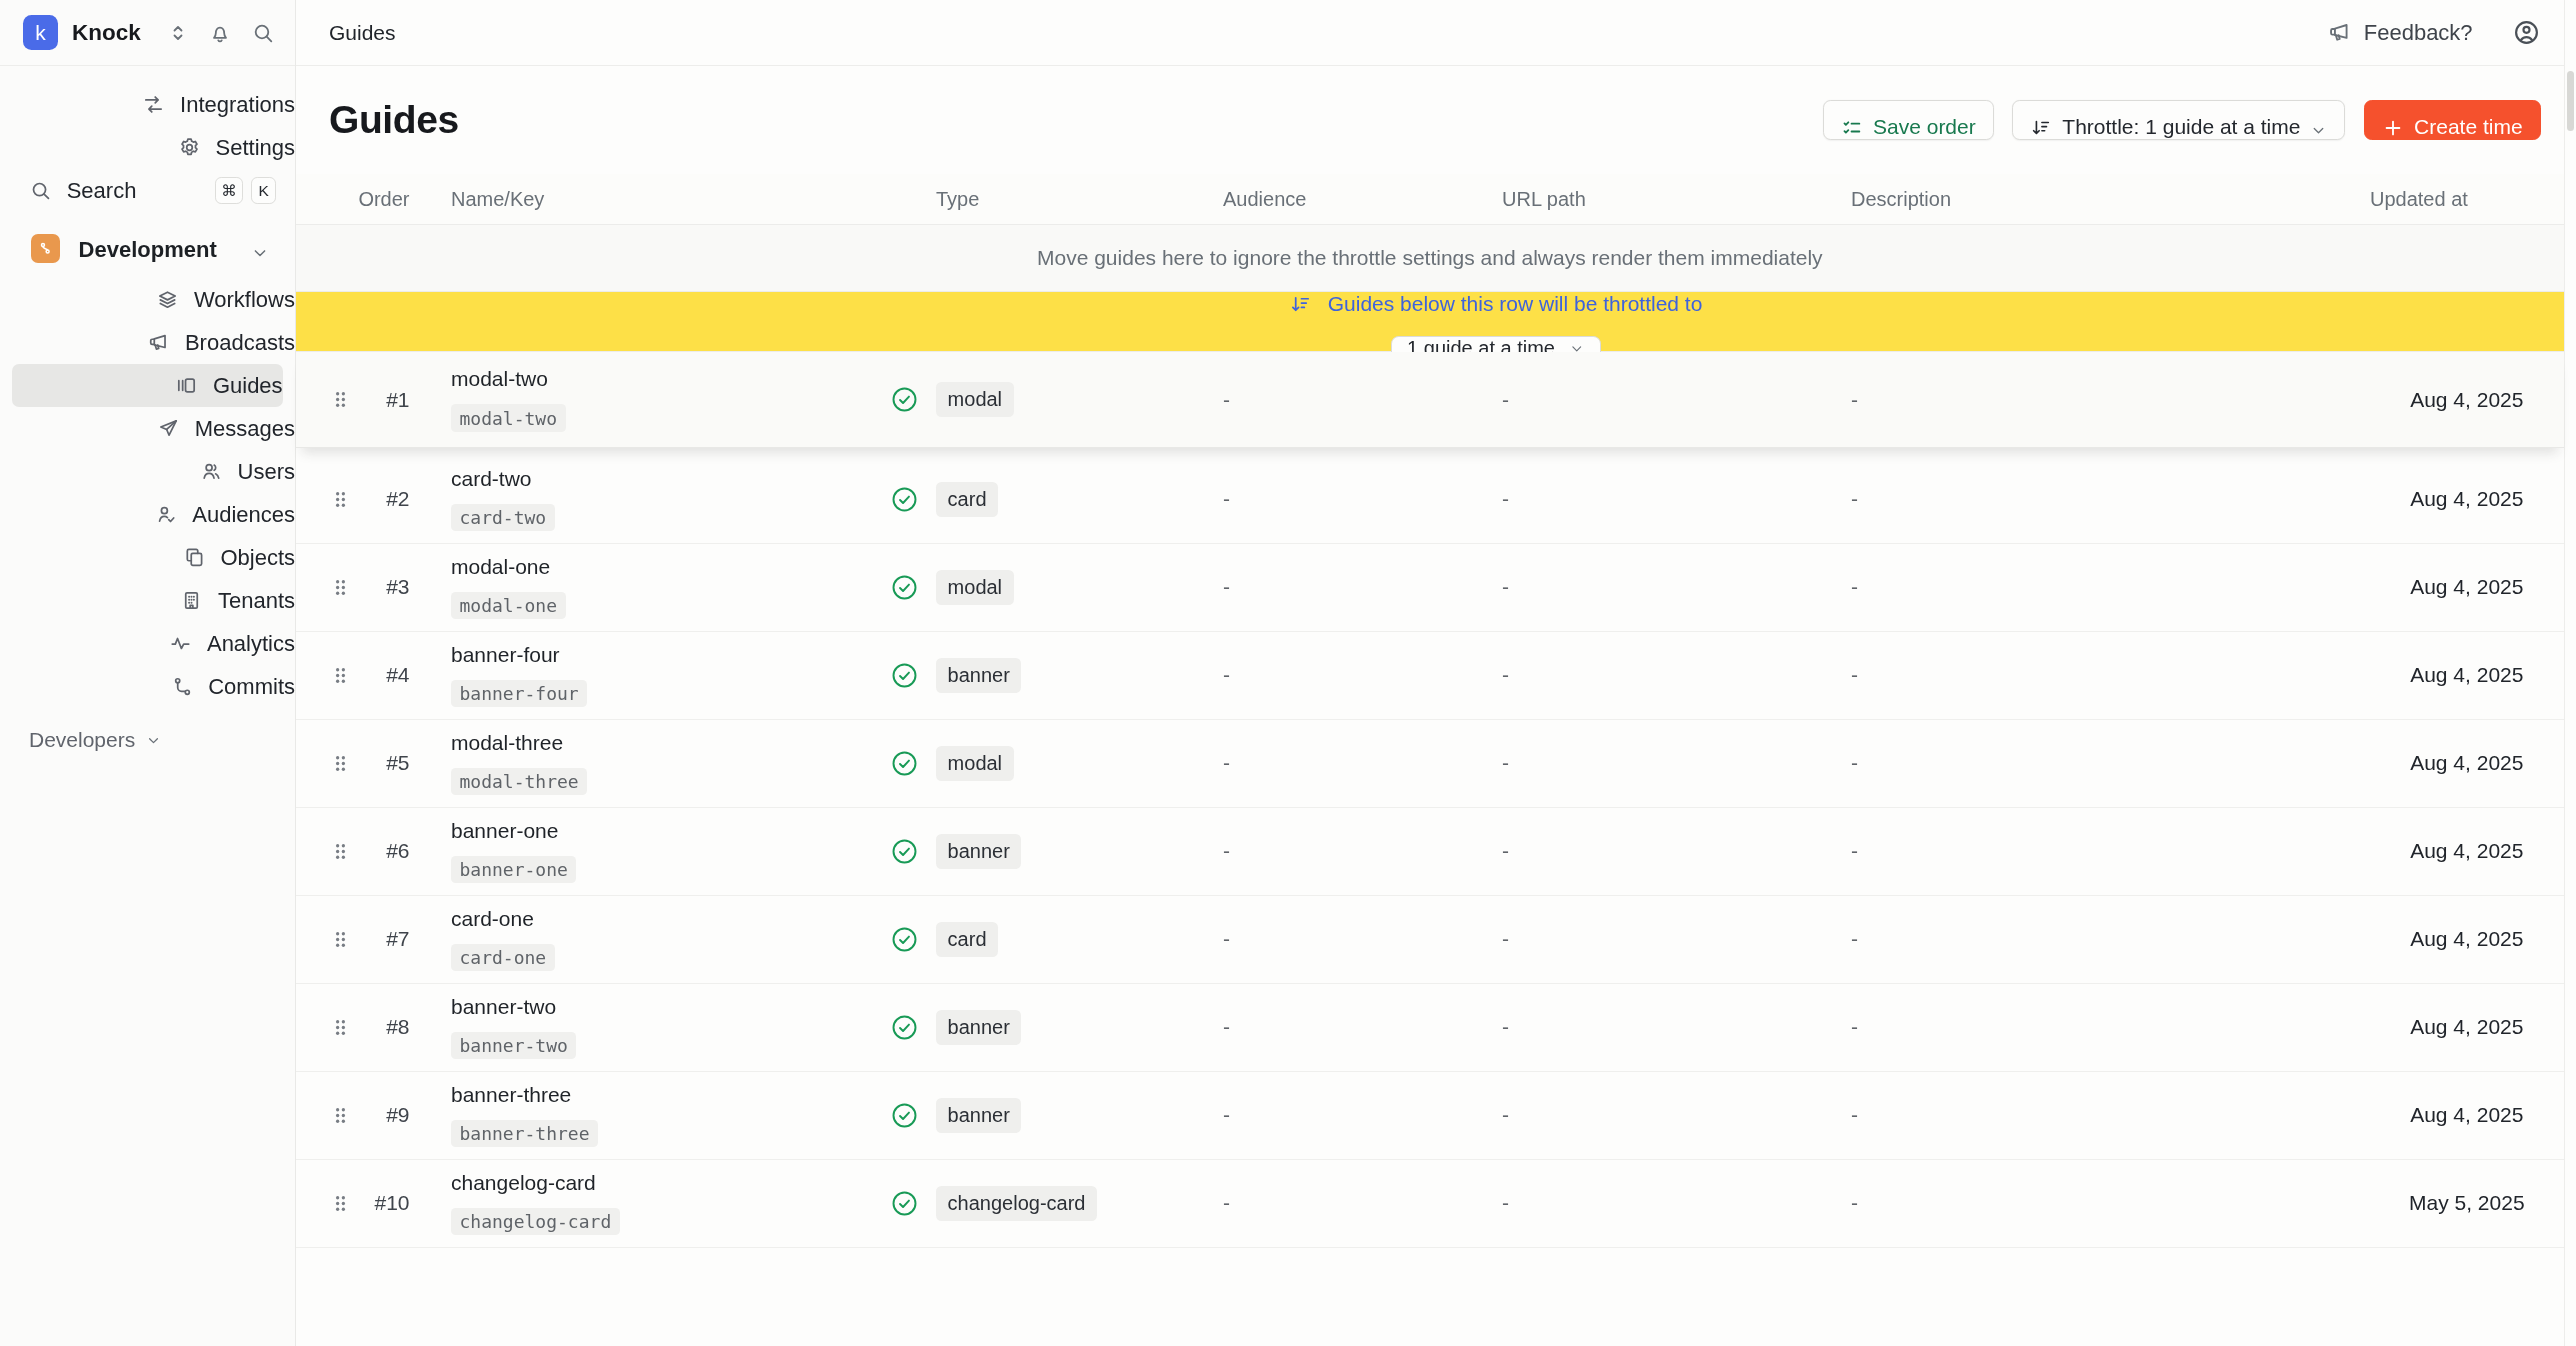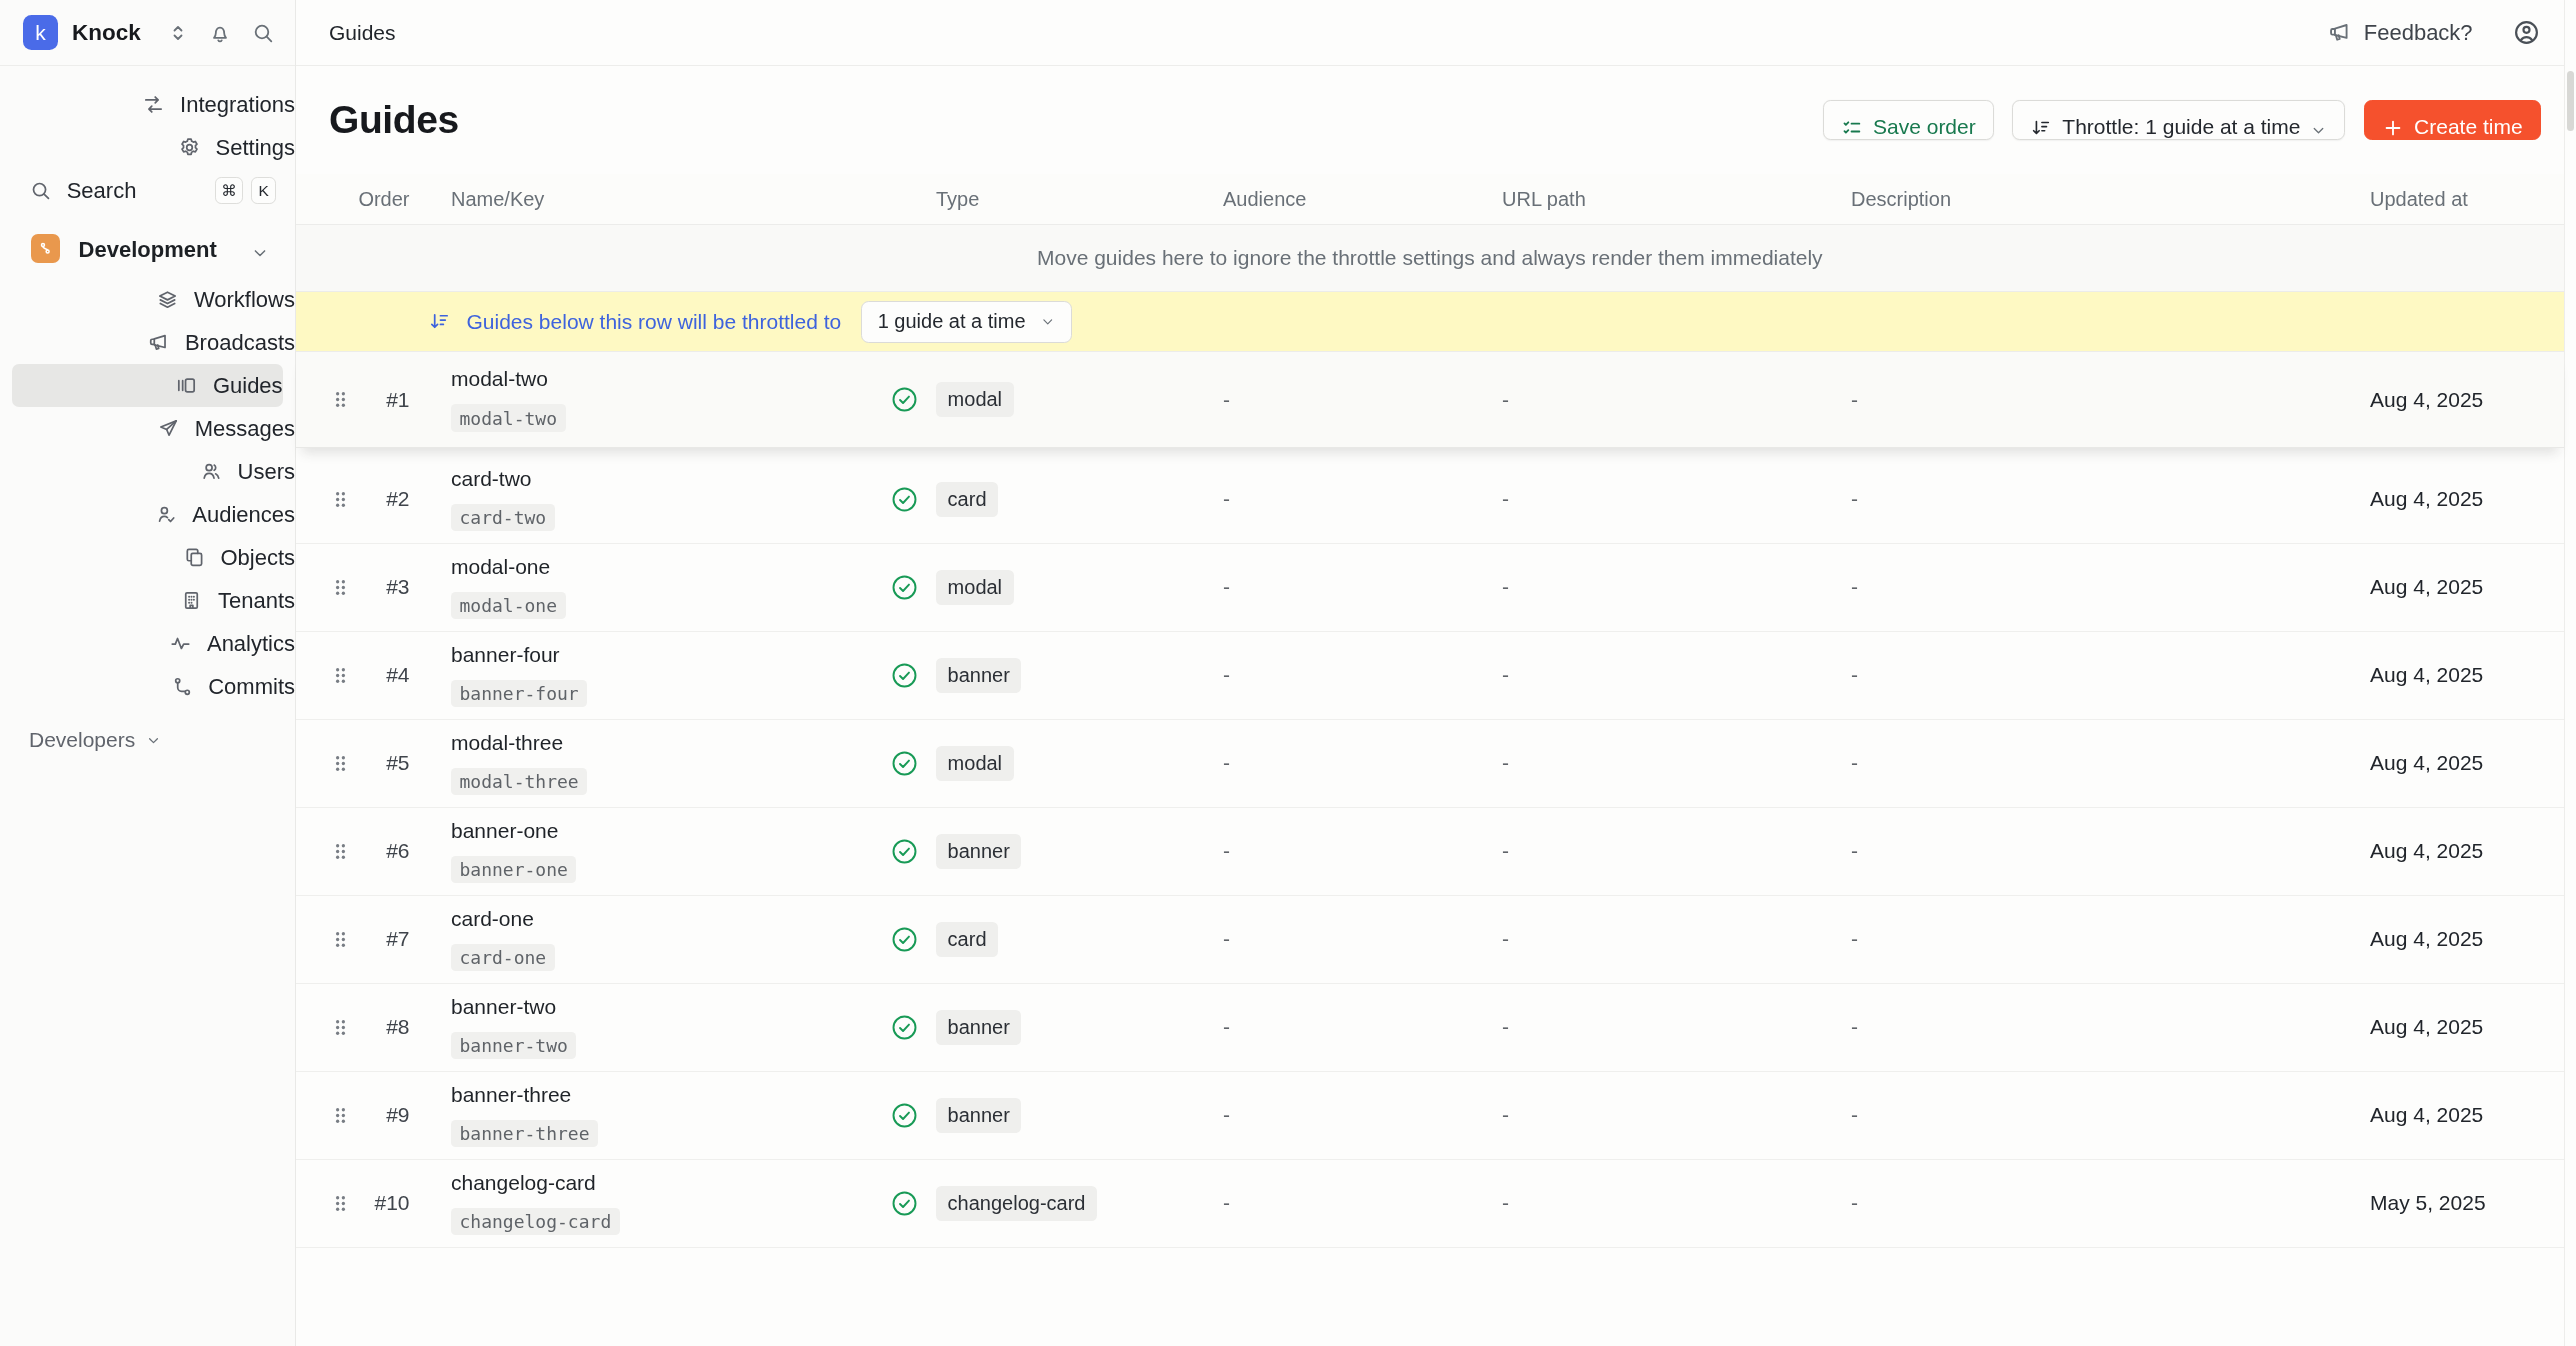--- a/index.html
+++ b/index.html
@@ -68,41 +68,41 @@
   .th-order { grid-column:2; justify-self:end; padding-right:15.5px; }
   .th-name  { grid-column:3; padding-left:26px; }
   .th-type  { grid-column:5; }
   .th-aud   { grid-column:6; }
   .th-url   { grid-column:7; }
   .th-desc  { grid-column:8; }
   .th-date  { grid-column:9; }
 
   .ignore-zone { height:67px; display:flex; align-items:center; justify-content:center; background:#F9F9F7; border-bottom:0.8px solid #ECECEA; color:#697077; font-size:21px; }
 
-  .throttle-row { height:60px; display:flex; align-items:center; border-bottom:0.8px solid #ECECEA; padding-left:132px; gap:20px; background:#fef9c3; }
+  .throttle-row { height:60px; display:flex; align-items:center; border-bottom:0.8px solid #ECECEA; padding-left:132px; gap:20px; background:#fde047;flex-direction:column; }
   .throttle-link { display:flex; align-items:center; gap:15.5px; color:#3E63DD; font-size:21px; }
   .throttle-link svg { width:23px; height:23px; }
   .throttle-select { display:flex; align-items:center; gap:14px; height:42px; padding:0 15.5px; border:0.8px solid #DBDBD8; border-radius:7.7px; background:#FDFDFC; font-size:20px; color:#24282E; }
   .throttle-select svg { width:15.5px; height:15.5px; color:#697077; }
 
   .trow { min-height:88px; border-bottom:0.8px solid #EFEFED; background:#FDFDFC; }
   .trow.first { min-height:96px; background:#FAFAF8; border-bottom:0.8px solid #E8E8E6; box-shadow:0 11px 11px -6.2px rgba(40,40,40,.13); position:relative; z-index:2; margin-bottom:7.7px; }
   .c-handle { color:#787D84; }
   .c-handle svg { width:23px; height:23px; }
   .c-order { grid-column:2; justify-self:end; padding-right:15.5px; font-size:21px; color:#3F444B; }
   .c-name { grid-column:3; padding-left:26px; display:flex; flex-direction:column; gap:13px; align-items:flex-start; }
   .gname { font-size:21px; font-weight:500; color:#1F2328; }
   .gkey { font-family:"DejaVu Sans Mono", monospace; font-size:18px; color:#5F6368; background:#F0F0EE; border-radius:4.6px; padding:3.1px 8.5px; }
   .c-check { grid-column:4; color:#189A56; }
   .c-check svg { width:29px; height:29px; }
   .c-type { grid-column:5; }
   .type-badge { display:inline-block; background:#EFEFED; border-radius:5.4px; padding:6.2px 11.6px; font-size:20px; color:#2B2F35; }
   .c-aud { grid-column:6; } .c-url { grid-column:7; } .c-desc { grid-column:8; }
   .c-dash { font-size:21px; color:#5F6368; }
-  .c-date { grid-column:9; font-size:21px; color:#21252B; }
+  .c-date { grid-column:9; font-size:21px; color:#21252B;text-align:center; }
 
   
   .gutter { width:12.4px; min-width:12.4px; border-left:0.8px solid #EDEDEB; background:#FDFDFC; position:relative; }
   .thumb { position:absolute; top:71px; left:2.3px; width:7px; height:60px; border-radius:3.9px; background:#D8D8D5; }
 </style>
 </head>
 <body>
 
 <aside class="sidebar">
   <div class="sb-top">

